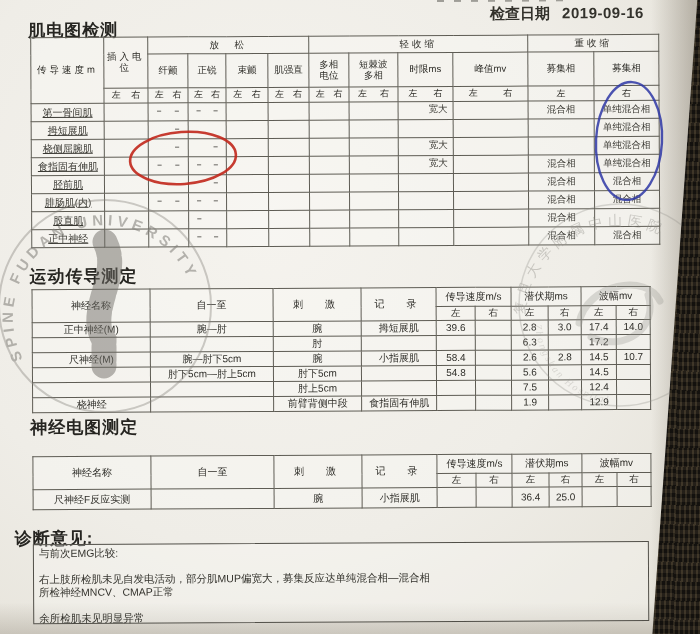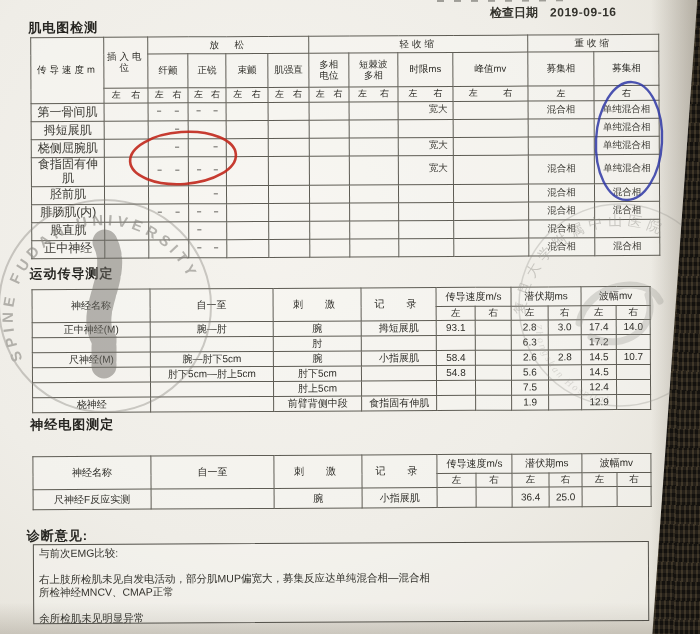--- a/index.html
+++ b/index.html
@@ -8,39 +8,39 @@
     background-image:repeating-linear-gradient(93deg, rgba(110,95,65,.22) 0 2px, rgba(0,0,0,.28) 2px 5px),
                      repeating-linear-gradient(2deg, rgba(0,0,0,.30) 0 4px, rgba(130,110,80,.12) 4px 8px);
     font-family:"Liberation Sans","DejaVu Sans",sans-serif;color:#2f2e29;}
   .paper{position:absolute;inset:0;
     background:radial-gradient(circle at 38% 35%, #f5f3ee 0%, #efede7 55%, #e6e3da 90%);
     clip-path:polygon(0 0, 99.6% 0, 93.2% 100%, 0 100%);}
   .paper::before{content:'';position:absolute;inset:0;pointer-events:none;
     background:linear-gradient(to right, rgba(0,0,0,0) 93%, rgba(75,63,45,.30) 99%),
                linear-gradient(to bottom, rgba(0,0,0,0) 95%, rgba(75,63,45,.20) 100%);}
   .content{position:absolute;inset:0;transform:rotate(-0.3deg);transform-origin:60px 0;}
-  .title{position:absolute;font-weight:bold;font-size:13px;letter-spacing:1px;color:#262521;}
+  .title{position:absolute;font-weight:bold;font-size:17px;letter-spacing:1px;color:#262521;}
   .t-emg{left:28px;top:19px;}
   .t-motor{left:28px;top:265px;}
   .t-ncs{left:28px;top:416px;}
-  .t-diag{left:24px;top:527px;}
-  .dateline{position:absolute;left:490px;top:7px;font-size:12px;font-weight:bold;color:#33322c;}
+  .t-diag{left:12px;top:527px;}
+  .dateline{position:absolute;left:490px;top:7px;font-size:15px;font-weight:bold;color:#33322c;}
   .dateline .dval{margin-left:12px;letter-spacing:.5px;font-weight:bold;}
   .torn-text{position:absolute;left:437px;top:0;width:128px;height:4px;opacity:.55;
     background:repeating-linear-gradient(90deg,#5d5c56 0 7px, transparent 7px 17px);}
   table.t{position:absolute;border-collapse:collapse;table-layout:fixed;background:rgba(252,251,248,.35);}
   table.t th,table.t td{border:1px solid #5e5c54;font-weight:normal;text-align:center;vertical-align:middle;
     padding:0 1px;overflow:hidden;white-space:pre-line;line-height:1.15;}
   table.t thead th{color:#2c2b26;}
   .t1{left:30px;top:37px;font-size:9.5px;}
   .t1 thead tr.g th{height:16px;letter-spacing:3px;}
   .t1 thead tr.s th{height:33px;}
   .t1 thead tr.lr th{height:14px;font-size:9px;}
   .t1 tbody td{height:17px;color:#3a3933;}
-  .t1 td:first-child{font-size:12px;letter-spacing:0;}
+  .t1 td:first-child{font-size:10px;letter-spacing:0;text-decoration:underline;}
   .lr-cell{padding:0;font-family:Liberation Mono, monospace;}
   .lr-cell span{display:inline-block;width:48%;text-align:center;}
   .t2,.t3{font-size:10px;}
   .t2{left:30px;top:289px;}
   .t3{left:30px;top:456px;}
   .t2 thead tr.g th,.t3 thead tr.g th{height:18px;}
   .t2 thead tr.lr th,.t3 thead tr.lr th{height:13px;font-size:9.5px;}
   .t2 tbody td{height:14px;}
   .t3 tbody td{height:19px;margin-top:44px;}
   .sp{letter-spacing:6px;}
@@ -265,21 +265,21 @@
             <th>左</th>
             <th>右</th>
           </tr>
         </thead>
         <tbody>
             <tr>
               <td>正中神经(M)</td>
               <td>腕—肘</td>
               <td>腕</td>
               <td>拇短展肌</td>
-              <td>93.1</td>
+              <td>39.6</td>
               <td></td>
               <td>2.8</td>
               <td>3.0</td>
               <td>17.4</td>
               <td>14.0</td>
             </tr>
             <tr>
               <td></td>
               <td></td>
               <td>肘</td>

